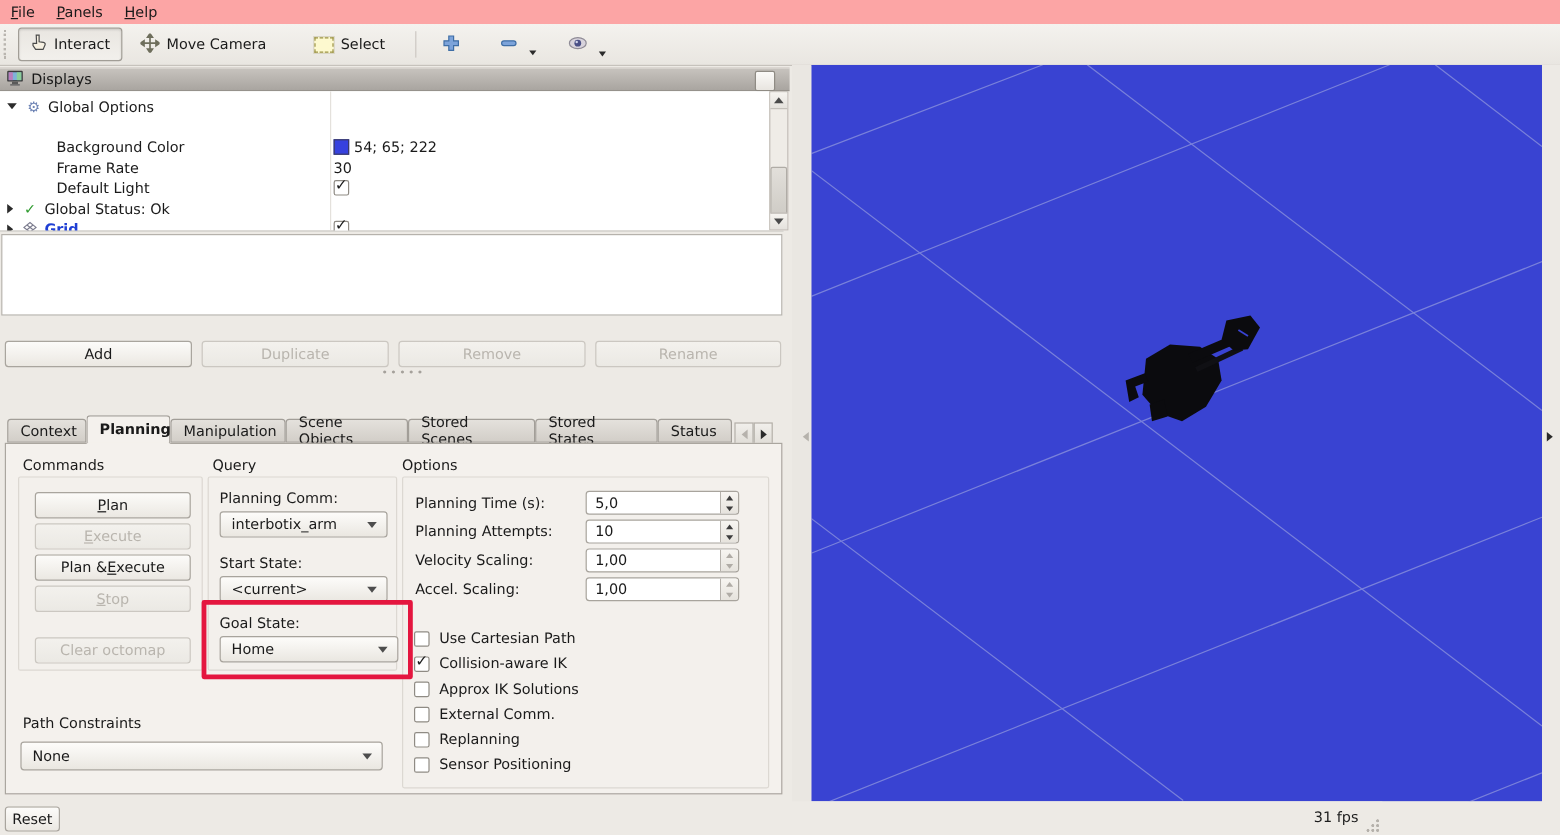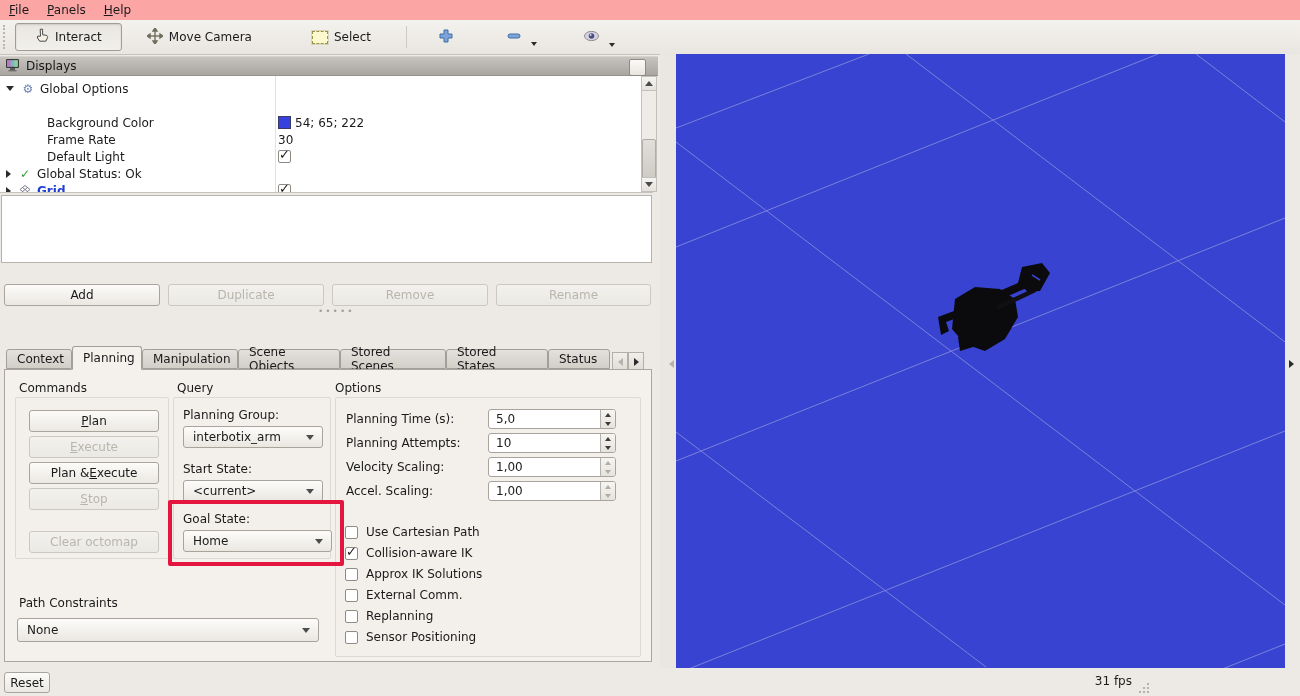--- a/index.html
+++ b/index.html
@@ -9,21 +9,21 @@
   
   .menubar{position:absolute;left:0;top:0;width:1300px;height:20px;background:#fca5a5;
            display:flex;align-items:center;border-bottom:1px solid #e2dfda;}
   .menu-item{padding:2px 9px;cursor:default;}
   .menu-item u{text-decoration:underline;}
   
   .toolbar{position:absolute;left:0;top:20px;width:1300px;height:34px;
            background:linear-gradient(#f4f2ee,#e9e6e1);border-bottom:1px solid #c6c2bc;
            display:flex;align-items:center;}
   .tb-handle{width:6px;height:24px;margin:0 4px 0 3px;border-left:2px dotted #b9b5af;}
-  .tool-btn{display:flex;align-items:center;gap:6px;padding:4px 19px;margin-right:6px;border-radius:3px;}
+  .tool-btn{display:flex;align-items:center;gap:6px;padding:4px 9px;margin-right:6px;border-radius:3px;}
   .tool-btn.pressed{background:linear-gradient(#e9e6e1,#f2f0ec);border:1px solid #a19d96;
                     box-shadow:inset 0 1px 2px rgba(0,0,0,.12);}
   .tb-sep{width:1px;height:22px;background:#ccc8c2;margin:0 10px;}
   .icon-wrap{position:relative;display:inline-flex;align-items:flex-end;}
   .dd-caret{width:0;height:0;border-left:3px solid transparent;border-right:3px solid transparent;
             border-top:4px solid #2b2b2b;margin-left:3px;margin-bottom:-2px;}
   .select-icon{width:14px;height:11px;background:#fdf9cf;border:1px dashed #9a9143;box-shadow:0 0 0 1px #d8d4c4;}
   
   .phdr{position:absolute;left:0;width:658px;height:20px;
         background:linear-gradient(#c7c3be,#a9a5a0);border-top:1px solid #d6d2cd;border-bottom:1px solid #96928c;
@@ -267,21 +267,21 @@
     <div class="btn disp-btn" style="left:4px;">Add</div>
     <div class="btn disp-btn dis" style="left:168px;">Duplicate</div>
     <div class="btn disp-btn dis" style="left:332px;">Remove</div>
     <div class="btn disp-btn dis" style="left:496px;width:155px;">Rename</div>
 
     <span class="split-dots">•••••</span>
 
 
     <div class="tabbar">
       <div class="tab" style="left:6px;width:66px;">Context</div>
-      <div class="tab active" style="left:72px;width:70px;">Planning</div>
+      <div class="tab active" style="left:72px;width:70px;font-weight:bold;">Planning</div>
       <div class="tab" style="left:142px;width:96px;">Manipulation</div>
       <div class="tab" style="left:238px;width:102px;">Scene Objects</div>
       <div class="tab" style="left:340px;width:106px;">Stored Scenes</div>
       <div class="tab" style="left:446px;width:102px;">Stored States</div>
       <div class="tab" style="left:548px;width:62px;">Status</div>
       <div class="tab-arrows" style="left:612px;">
         <span class="tab-arrow">
             <span class="tri-l"></span>
           </span>
         <span class="tab-arrow">
@@ -297,21 +297,21 @@
 
       <div class="gbox" style="left:10px;top:27px;width:154px;height:162px;">
         <div class="btn cmd-btn" style="top:12px;"><u>P</u>lan</div>
         <div class="btn cmd-btn dis" style="top:38px;"><u>E</u>xecute</div>
         <div class="btn cmd-btn" style="top:64px;">Plan &amp; <u>E</u>xecute</div>
         <div class="btn cmd-btn dis" style="top:90px;"><u>S</u>top</div>
         <div class="btn cmd-btn dis" style="top:133px;">Clear octomap</div>
       </div>
 
       <div class="gbox" style="left:168px;top:27px;width:158px;height:162px;">
-        <span class="qlabel" style="top:10px;">Planning Group:</span>
+        <span class="qlabel" style="top:10px;">Planning Comm:</span>
         <div class="combo" style="left:9px;top:28px;width:140px;height:22px;">
           <span>interbotix_arm</span>
           <span class="caret"></span>
         </div>
         <span class="qlabel" style="top:64px;">Start State:</span>
         <div class="combo" style="left:9px;top:82px;width:140px;height:22px;">
           <span>&lt;current&gt;</span>
           <span class="caret"></span>
         </div>
         <span class="qlabel" style="top:114px;">Goal State:</span>

